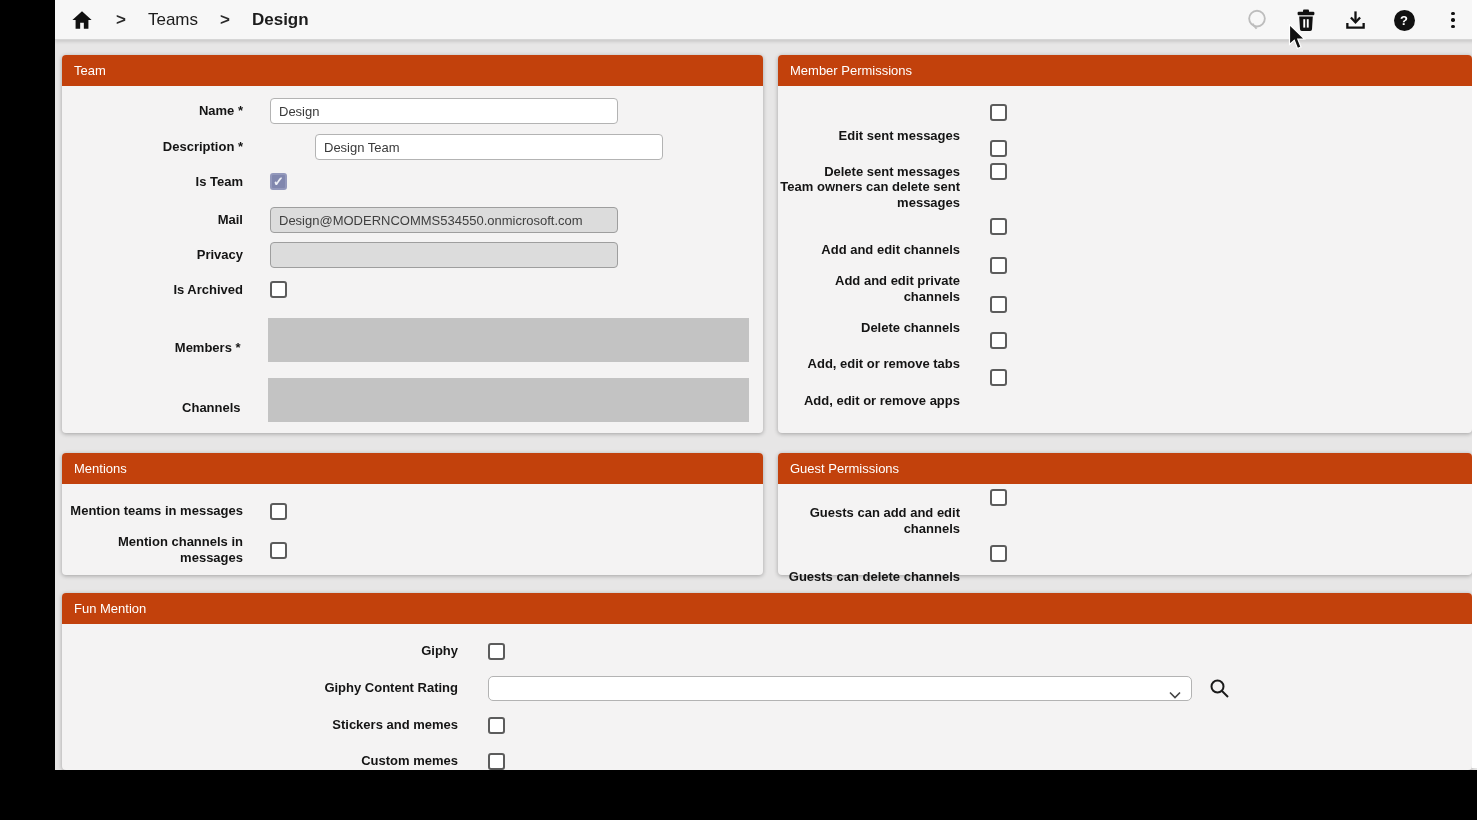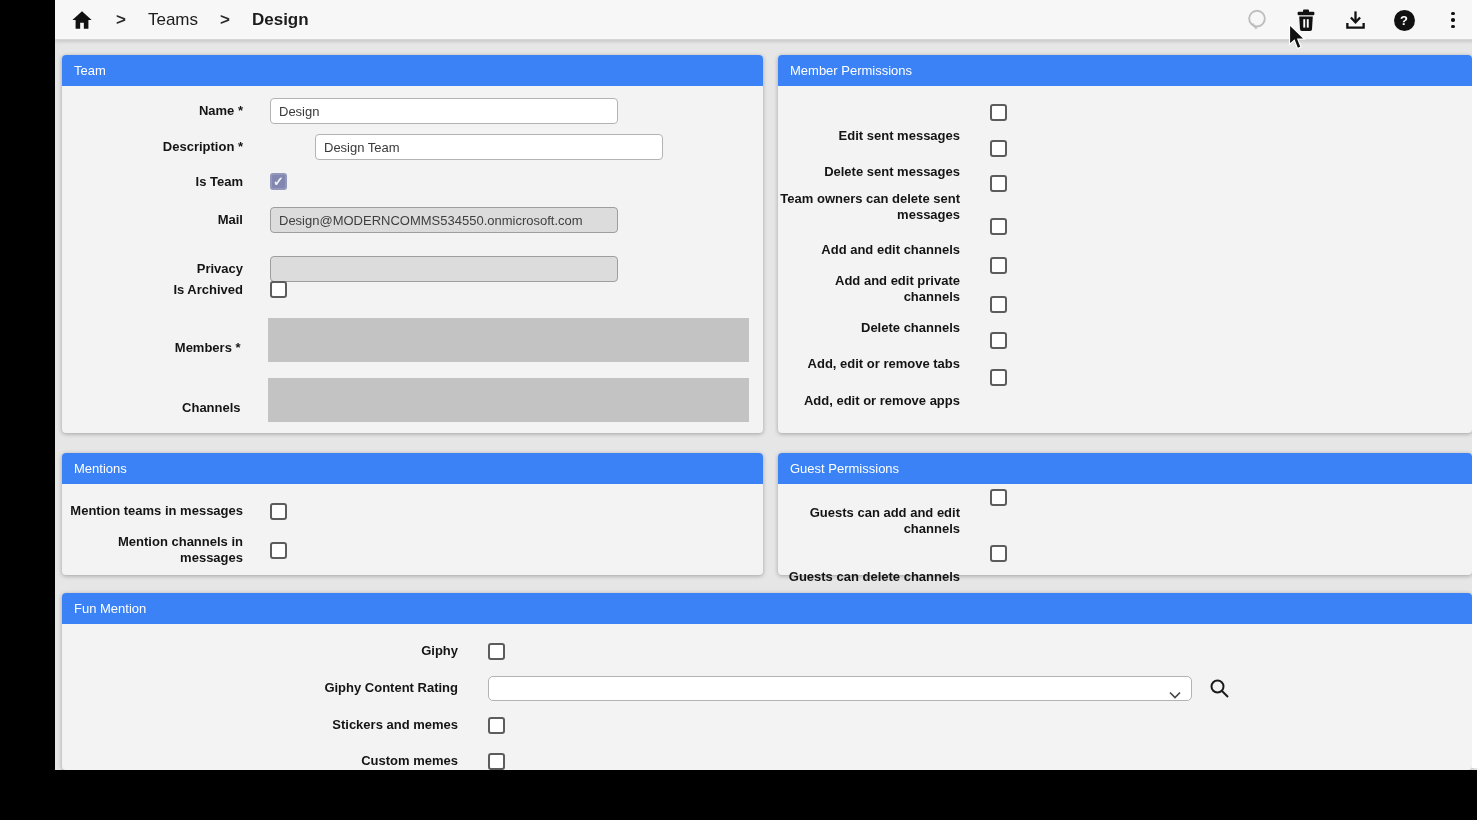--- a/index.html
+++ b/index.html
@@ -23,21 +23,21 @@
   .help-circle { width:21px; height:21px; border-radius:50%; background:#111; color:#fff; font-size:13px;
                  font-weight:bold; display:flex; align-items:center; justify-content:center; }
   .kebab { display:flex; flex-direction:column; gap:3px; align-items:center; }
   .kebab i { width:3.5px; height:3.5px; border-radius:50%; background:#111; }
 
   
   .scroll-strip { position:absolute; right:0; top:0; width:5px; height:768px; background:#ffffff; z-index:7; }
 
   
   .panel { position:absolute; background:#f4f3f3; border-radius:4px; box-shadow:0 1px 4px rgba(0,0,0,.3); }
-  .panel-header { height:31px; background:#3b82f6; color:#fff; font-size:13px; line-height:31px;
+  .panel-header { height:31px; background:#c2410c; color:#fff; font-size:13px; line-height:31px;
                   padding-left:12px; border-radius:4px 4px 0 0; }
   .panel-body { position:relative; width:100%; }
 
   .panel-team   { left:7px;   top:55px;  width:701px;  height:378px; }
   .panel-member { left:723px; top:55px;  width:694px;  height:378px; }
   .panel-mentions { left:7px; top:453px; width:701px;  height:122px; }
   .panel-guest  { left:723px; top:453px; width:694px;  height:122px; }
   .panel-fun    { left:7px;   top:593px; width:1410px; height:177px; }
 
   
@@ -143,21 +143,21 @@
         <div class="row team-row" style="top:87px;">
           <span class="lbl">Is Team</span>
           <span class="cb checked ctrl">
               <span class="mark">✓</span>
             </span>
         </div>
         <div class="row team-row" style="top:121px;align-items:center;">
           <span class="lbl">Mail</span>
           <input class="txt disabled ctrl" disabled="" value="Design@MODERNCOMMS534550.onmicrosoft.com" style="">
         </div>
-        <div class="row team-row" style="top:170px;">
+        <div class="row team-row" style="top:156px;">
           <span class="lbl">Privacy</span>
           <input class="txt disabled ctrl" disabled="" value="" style="">
         </div>
         <div class="row team-row" style="top:195px;">
           <span class="lbl">Is Archived</span>
           <span class="cb ctrl"></span>
         </div>
         <div class="row team-row align-end" style="top:232px;">
           <span class="lbl">Members *</span>
           <span class="block ctrl"></span>
@@ -173,21 +173,21 @@
       <div class="panel-header">Member Permissions</div>
       <div class="panel-body">
         <div class="row member-row" style="top:13px;height:26px;">
           <span class="lbl">Edit sent messages</span>
           <span class="cb ctrl"></span>
         </div>
         <div class="row member-row" style="top:49px;height:26px;">
           <span class="lbl">Delete sent messages</span>
           <span class="cb ctrl"></span>
         </div>
-        <div class="row member-row" style="top:84px;height:26px;">
+        <div class="row member-row" style="top:72px;height:26px;">
           <span class="lbl">Team owners can delete sent messages</span>
           <span class="cb ctrl"></span>
         </div>
         <div class="row member-row" style="top:127px;height:26px;">
           <span class="lbl">Add and edit channels</span>
           <span class="cb ctrl"></span>
         </div>
         <div class="row member-row" style="top:166px;height:26px;">
           <span class="lbl">Add and edit private channels</span>
           <span class="cb ctrl"></span>

